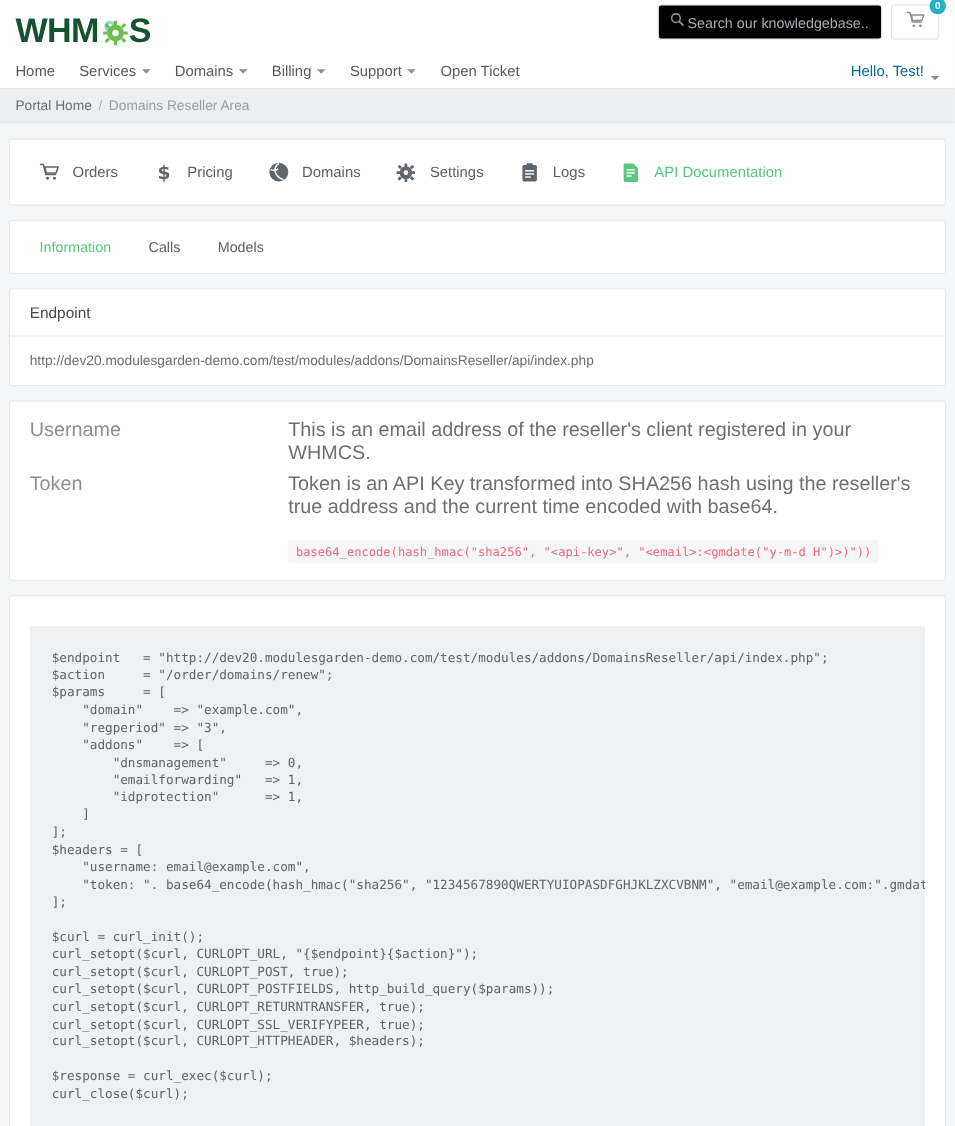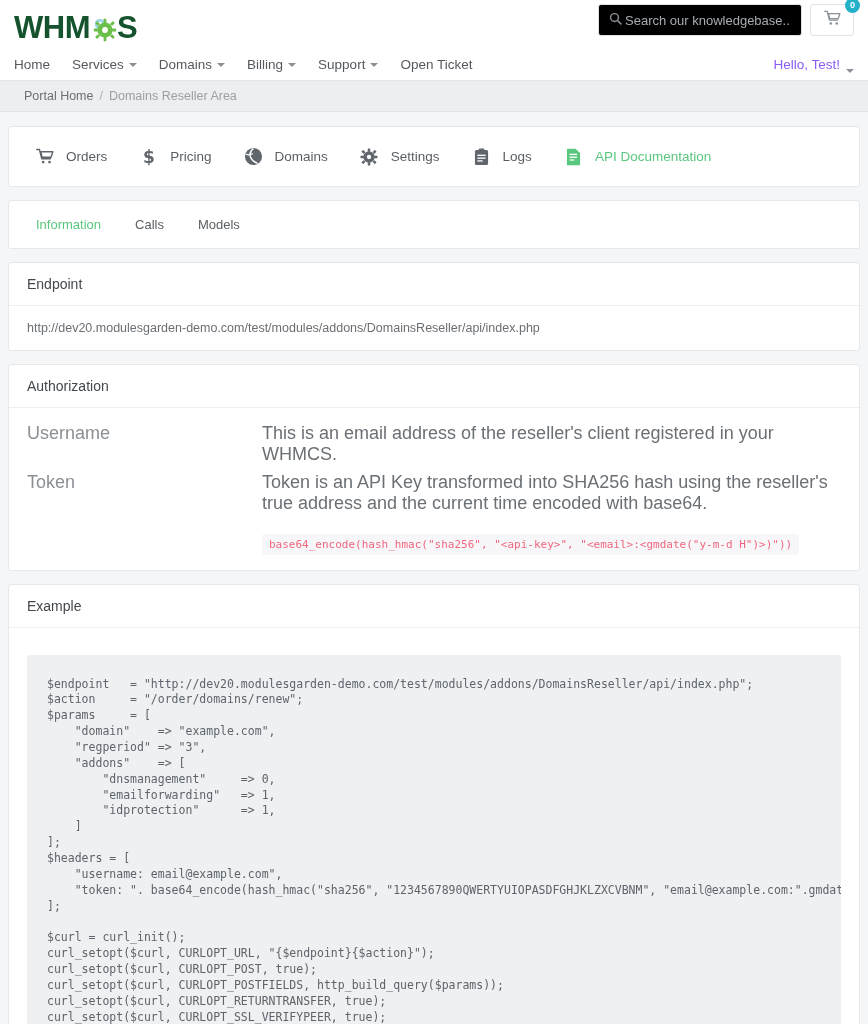--- a/index.html
+++ b/index.html
@@ -118,32 +118,32 @@
     width: 0; height: 0;
     border-left: 4px solid transparent;
     border-right: 4px solid transparent;
     border-top: 4px solid #8b9096;
     display: inline-block;
     margin-bottom: -1px;
   }
   .nav-right {
     margin-left: auto;
     font-size: 13.5px;
-    color: #8b5cf6;
+    color: #0369a1;
     display: inline-flex;
     align-items: flex-end;
     gap: 6px;
     cursor: pointer;
   }
 
   
   .breadcrumb-bar {
     background: #eceeef;
     border-bottom: 1px solid #e1e4e6;
-    padding: 8px 24px;
+    padding: 8px 14px;
     font-size: 12.5px;
     color: #7d8287;
     display: flex;
     align-items: flex-end;
     gap: 6px;
   }
   .breadcrumb-bar .crumb-link { color: #6b7075; cursor: pointer; }
   .breadcrumb-bar .sep { color: #aeb2b6; }
   .breadcrumb-bar .crumb-current { color: #9ba0a5; }
 
@@ -431,36 +431,34 @@
   </div>
 
   <div class="panel">
     <div class="panel-head">Endpoint</div>
     <div class="panel-body">
       <div class="endpoint-url">http://dev20.modulesgarden-demo.com/test/modules/addons/DomainsReseller/api/index.php</div>
     </div>
   </div>
 
   <div class="panel">
-    <div class="panel-head">Authorization</div>
     <div class="panel-body">
       <div class="auth-row">
         <div class="auth-label">Username</div>
         <div class="auth-desc">This is an email address of the reseller's client registered in your WHMCS.</div>
       </div>
       <div class="auth-row">
         <div class="auth-label">Token</div>
         <div class="auth-desc">Token is an API Key transformed into SHA256 hash using the reseller's true address and the current time encoded with base64.</div>
       </div>
       <code class="code-inline">base64_encode(hash_hmac("sha256", "&lt;api-key&gt;", "&lt;email&gt;:&lt;gmdate("y-m-d H")&gt;)"))</code>
     </div>
   </div>
 
   <div class="panel">
-    <div class="panel-head">Example</div>
     <div class="panel-body">
       <pre class="code-block">$endpoint   = "http://dev20.modulesgarden-demo.com/test/modules/addons/DomainsReseller/api/index.php";
 $action     = "/order/domains/renew";
 $params     = [
     "domain"    =&gt; "example.com",
     "regperiod" =&gt; "3",
     "addons"    =&gt; [
         "dnsmanagement"     =&gt; 0,
         "emailforwarding"   =&gt; 1,
         "idprotection"      =&gt; 1,

